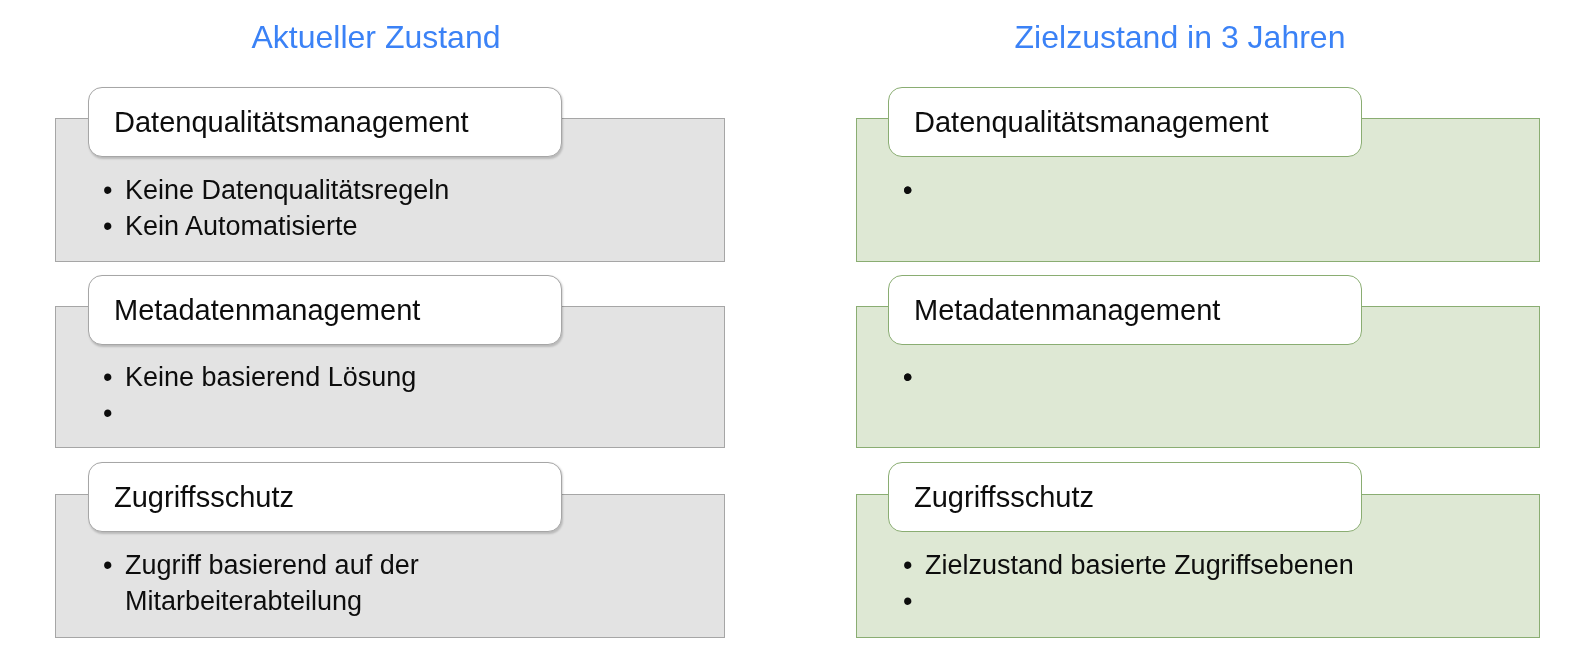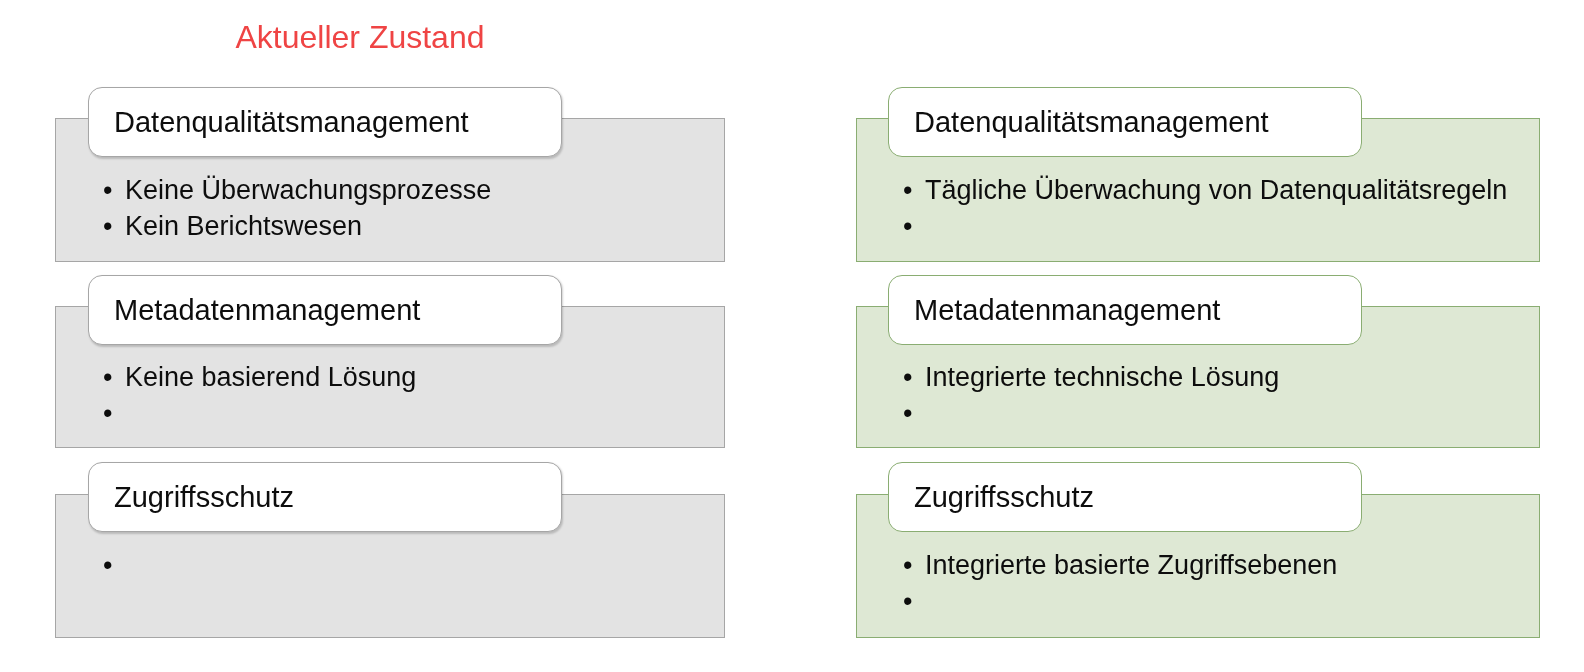--- a/index.html
+++ b/index.html
@@ -20,23 +20,24 @@
     height: 672px;
   }
 
   
   .col-title {
     position: absolute;
     top: 18px;
     font-size: 32px;
     line-height: 38px;
     font-weight: 400;
-    color: #ef4444;
+    color: #3b82f6;
     text-align: center;
     white-space: nowrap;
+    margin-left: 16px;
   }
   .col-title.left  { left: 0px;   width: 720px; }
   .col-title.right { left: 804px; width: 720px; }
 
   
   .column {
     position: absolute;
     top: 0;
     width: 792px;
     height: 604px;
@@ -112,36 +113,37 @@
     line-height: 36px;
   }
 </style>
 </head>
 <body>
 
 <div class="canvas">
 
   <div class="col-title left">Aktueller Zustand</div>
 
+  <div class="col-title right">Zielzustand in 3 Jahren</div>
 
   <div class="column left">
 
     <div class="group">
       <div class="panel gray" style="left:55px; top:118px; width:670px; height:144px;"></div>
       <div class="header-card gray" style="left:88px; top:87px; width:474px; height:70px;">
         <span class="card-label">Datenqualitätsmanagement</span>
       </div>
       <ul class="bullets" style="left:98px; top:172px; width:620px;">
         <li>
           <span class="dot">•</span>
-          <span>Keine Überwachungsprozesse</span>
-        </li>
-        <li>
-          <span class="dot">•</span>
-          <span>Kein Berichtswesen</span>
+          <span>Keine Datenqualitätsregeln</span>
+        </li>
+        <li>
+          <span class="dot">•</span>
+          <span>Kein Automatisierte</span>
         </li>
       </ul>
     </div>
 
     <div class="group">
       <div class="panel gray" style="left:55px; top:306px; width:670px; height:142px;"></div>
       <div class="header-card gray" style="left:88px; top:275px; width:474px; height:70px;">
         <span class="card-label">Metadatenmanagement</span>
       </div>
       <ul class="bullets" style="left:98px; top:359px; width:620px;">
@@ -156,69 +158,68 @@
     </div>
 
     <div class="group">
       <div class="panel gray" style="left:55px; top:494px; width:670px; height:144px;"></div>
       <div class="header-card gray" style="left:88px; top:462px; width:474px; height:70px;">
         <span class="card-label">Zugriffsschutz</span>
       </div>
       <ul class="bullets" style="left:98px; top:547px; width:400px;">
         <li>
           <span class="dot">•</span>
+          <span>Zugriff basierend auf der Mitarbeiterabteilung</span>
         </li>
       </ul>
     </div>
 
   </div>
 
   <div class="column right">
 
     <div class="group">
       <div class="panel green" style="left:64px; top:118px; width:684px; height:144px;"></div>
       <div class="header-card green" style="left:96px; top:87px; width:474px; height:70px;">
         <span class="card-label">Datenqualitätsmanagement</span>
       </div>
       <ul class="bullets" style="left:106px; top:172px; width:640px;">
         <li>
           <span class="dot">•</span>
-          <span>Tägliche Überwachung von Datenqualitätsregeln</span>
         </li>
         <li>
           <span class="dot">•</span>
         </li>
       </ul>
     </div>
 
     <div class="group">
       <div class="panel green" style="left:64px; top:306px; width:684px; height:142px;"></div>
       <div class="header-card green" style="left:96px; top:275px; width:474px; height:70px;">
         <span class="card-label">Metadatenmanagement</span>
       </div>
       <ul class="bullets" style="left:106px; top:359px; width:640px;">
         <li>
           <span class="dot">•</span>
-          <span>Integrierte technische Lösung</span>
         </li>
         <li>
           <span class="dot">•</span>
         </li>
       </ul>
     </div>
 
     <div class="group">
       <div class="panel green" style="left:64px; top:494px; width:684px; height:144px;"></div>
       <div class="header-card green" style="left:96px; top:462px; width:474px; height:70px;">
         <span class="card-label">Zugriffsschutz</span>
       </div>
       <ul class="bullets" style="left:106px; top:547px; width:640px;">
         <li>
           <span class="dot">•</span>
-          <span>Integrierte basierte Zugriffsebenen</span>
+          <span>Zielzustand basierte Zugriffsebenen</span>
         </li>
         <li>
           <span class="dot">•</span>
         </li>
       </ul>
     </div>
 
   </div>
 
 </div>

